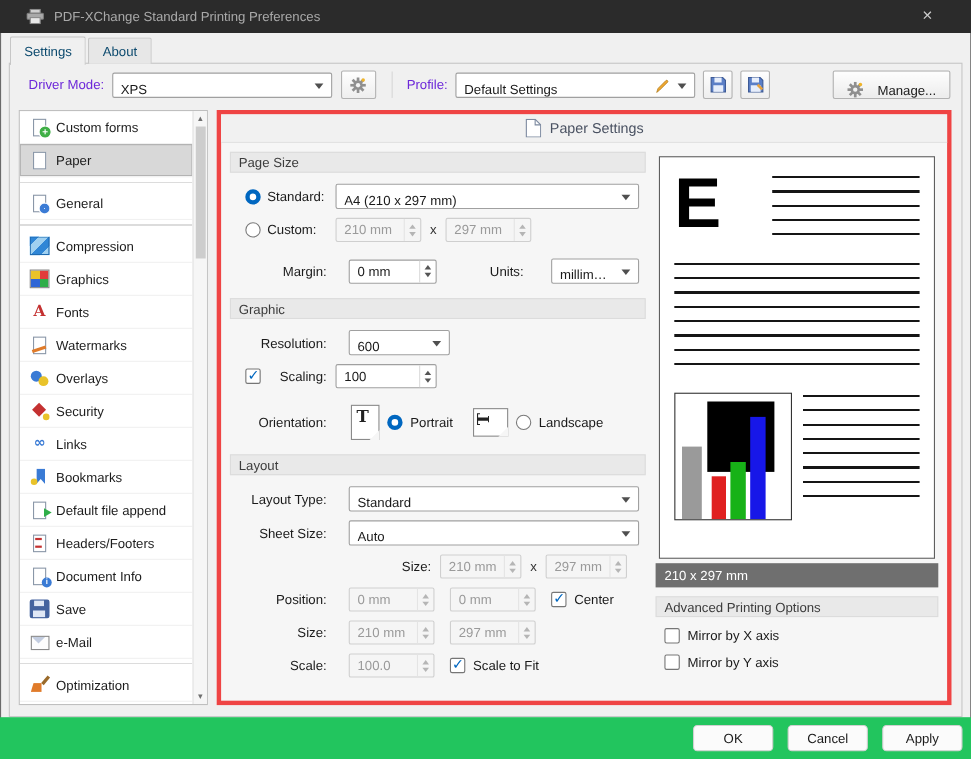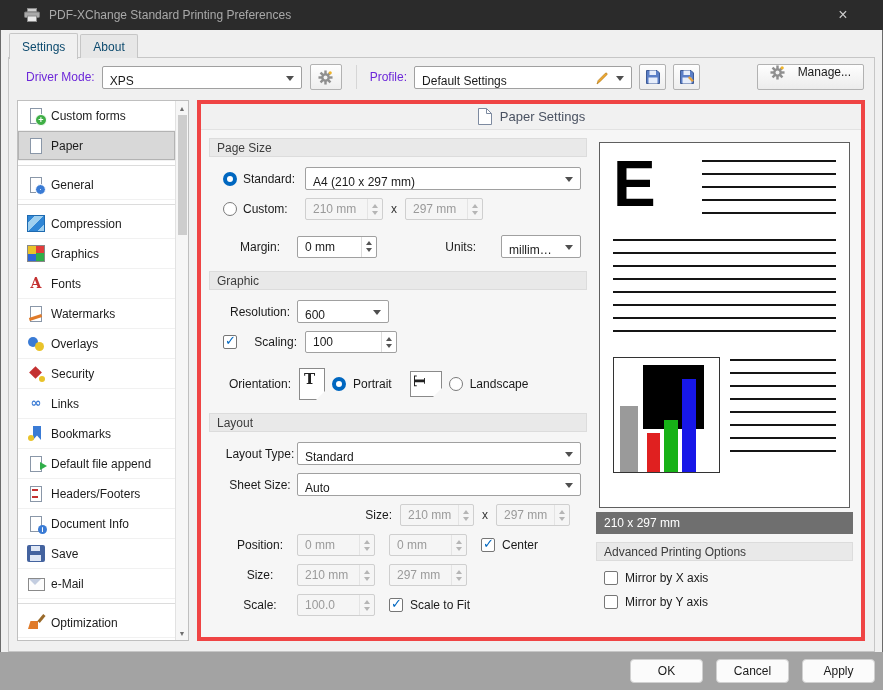--- a/index.html
+++ b/index.html
@@ -22,21 +22,21 @@
   .toolbar{position:absolute;left:0;right:0;top:0;height:38px;display:flex;align-items:center;padding:0 10px}
   .tlabel{margin:0 7px;color:#6d28d9;white-space:nowrap}
   .dd{background:#fff;border:1px solid #a0a0a0;border-radius:2px;height:23px;display:flex;align-items:flex-end;padding:0 22px 0 7px;position:relative;white-space:nowrap}
   .dd .val{flex:1;overflow:hidden;text-overflow:ellipsis}
   .chev{position:absolute;right:7px;top:9px;width:0;height:0;border-left:4px solid transparent;border-right:4px solid transparent;border-top:5px solid #4f4f4f}
   .dd-driver{width:200px}
   .dd-profile{width:218px;padding-right:40px}
   .dd-profile .pencil{position:absolute;right:22px;top:5px}
   .tool-btn{width:32px;height:26px;border:1px solid #b2b2b2;border-radius:2px;background:linear-gradient(#fefefe,#eeeeee);display:flex;align-items:center;justify-content:center;margin-left:8px;flex:none}
   .icon-btn{width:27px;height:26px;border:1px solid #b2b2b2;border-radius:2px;background:linear-gradient(#fefefe,#eeeeee);display:flex;align-items:center;justify-content:center;margin-left:7px;flex:none}
-  .manage-btn{height:26px;padding:0 12px;display:flex;align-items:flex-start;gap:13px;border:1px solid #b2b2b2;border-radius:2px;background:linear-gradient(#fefefe,#ececec);margin-left:auto;white-space:nowrap}
+  .manage-btn{height:26px;padding:0 12px;display:flex;align-items:flex-end;gap:13px;border:1px solid #b2b2b2;border-radius:2px;background:linear-gradient(#fefefe,#ececec);margin-left:auto;white-space:nowrap}
   .vsep{width:1px;height:24px;background:#d6d6d6;margin:0 6px 0 14px}
   
   .sidebar{position:absolute;left:8px;top:42px;width:172px;height:541px;background:#fff;border:1px solid #bfbfbf;display:flex}
   .slist{flex:1;overflow:hidden}
   .sitem{height:30px;display:flex;align-items:center;padding-left:5px;border-bottom:1px solid #f1f1f1}
   .sitem.selected{background:#d8d8d8;box-shadow:inset 0 0 0 1px #b3b3b3}
   .slabel{color:#1c1c1c;white-space:nowrap}
   .ssep{height:9px;background:linear-gradient(to bottom,transparent 4px,#dcdcdc 4px,#dcdcdc 5px,transparent 5px)}
   .sscroll{width:13px;flex:none;background:#f6f6f6;border-left:1px solid #e2e2e2;display:flex;flex-direction:column;align-items:center}
   .sarrow{width:100%;height:14px;display:flex;align-items:center;justify-content:center;color:#6f6f6f;font-size:7px}
@@ -74,21 +74,21 @@
   .cols{position:absolute;top:34px;left:8px;right:8px;bottom:8px;display:flex;gap:9px}
   .left-col{width:378px;flex:none}
   .right-col{flex:1;min-width:0;display:flex;flex-direction:column}
   .section{margin-bottom:10px}
   .sec-h{height:19px;background:#e9e9e9;border:1px solid #dcdcdc;display:flex;align-items:center;padding:0 7px;color:#3c3c3c}
   .frow{display:flex;align-items:center;margin:10px 0 0 14px}
   .frow.tight{margin-top:8px}
   .frow.spaced{margin-top:15px;margin-bottom:13px}
   .lead{width:20px;flex:none;display:flex;align-items:center}
   .flabel{width:62px;flex:none}
-  .flabel-r{width:74px;flex:none;text-align:center;margin-right:0;white-space:nowrap}
+  .flabel-r{width:74px;flex:none;text-align:right;margin-right:20px;white-space:nowrap}
   .flabel-r2{width:54px;flex:none;text-align:right;margin-right:8px}
   .flabel-ind{width:169px;flex:none;text-align:right;margin-right:8px}
   .grow{flex:1;margin-right:6px}
   .xsep{margin:0 8px;color:#333}
   .ulabel{margin-left:auto;margin-right:25px}
   .dd-units{width:80px;margin-right:6px;flex:none}
   .dd-res{width:92px;flex:none}
   
   .radio{width:14px;height:14px;border-radius:50%;border:1px solid #7a7a7a;background:#fff;flex:none}
   .radio.sel{border:4px solid #0067c0}
@@ -125,21 +125,21 @@
   .pv-chart .bar{position:absolute;bottom:0}
   .pv-chart .b1{left:6%;width:17%;height:58%;background:#9a9a9a}
   .pv-chart .b2{left:31%;width:13%;height:34%;background:#e02020}
   .pv-chart .b3{left:48%;width:13%;height:46%;background:#17b217}
   .pv-chart .b4{left:65%;width:13%;height:82%;background:#1717e8}
   .pv-lines-b{flex:1;height:102px;margin-top:2px}
   .pv-caption{height:22px;margin-top:4px;background:#6f6f6f;color:#fff;display:flex;align-items:center;padding:0 8px}
   .adv{margin-top:8px}
   .adv-row{display:flex;align-items:center;margin:10px 0 0 8px}
   
-  .footer{position:absolute;left:0;right:0;bottom:0;height:38px;background:#a3a3a3;display:flex;align-items:center;justify-content:flex-end;gap:13px;padding:0 8px}
+  .footer{position:absolute;left:0;right:0;bottom:0;height:38px;background:#22c55e;display:flex;align-items:center;justify-content:flex-end;gap:13px;padding:0 8px}
   .btn{min-width:73px;height:24px;background:#fbfbfb;border:1px solid #d0d0d0;border-radius:4px;display:flex;align-items:center;justify-content:center;color:#1a1a1a}
 </style>
 </head>
 <body>
 
 <div class="titlebar">
   <svg width="16" height="14" viewBox="0 0 16 14">
       <rect x="3.5" y="0.5" width="9" height="3.5" fill="#cfcfcf" stroke="#8a8a8a"></rect>
       <rect x="0.5" y="4" width="15" height="5.5" rx="1" fill="#a9a9a9" stroke="#7a7a7a"></rect>
       <rect x="3.5" y="8" width="9" height="5.5" fill="#e8e8e8" stroke="#8a8a8a"></rect>

